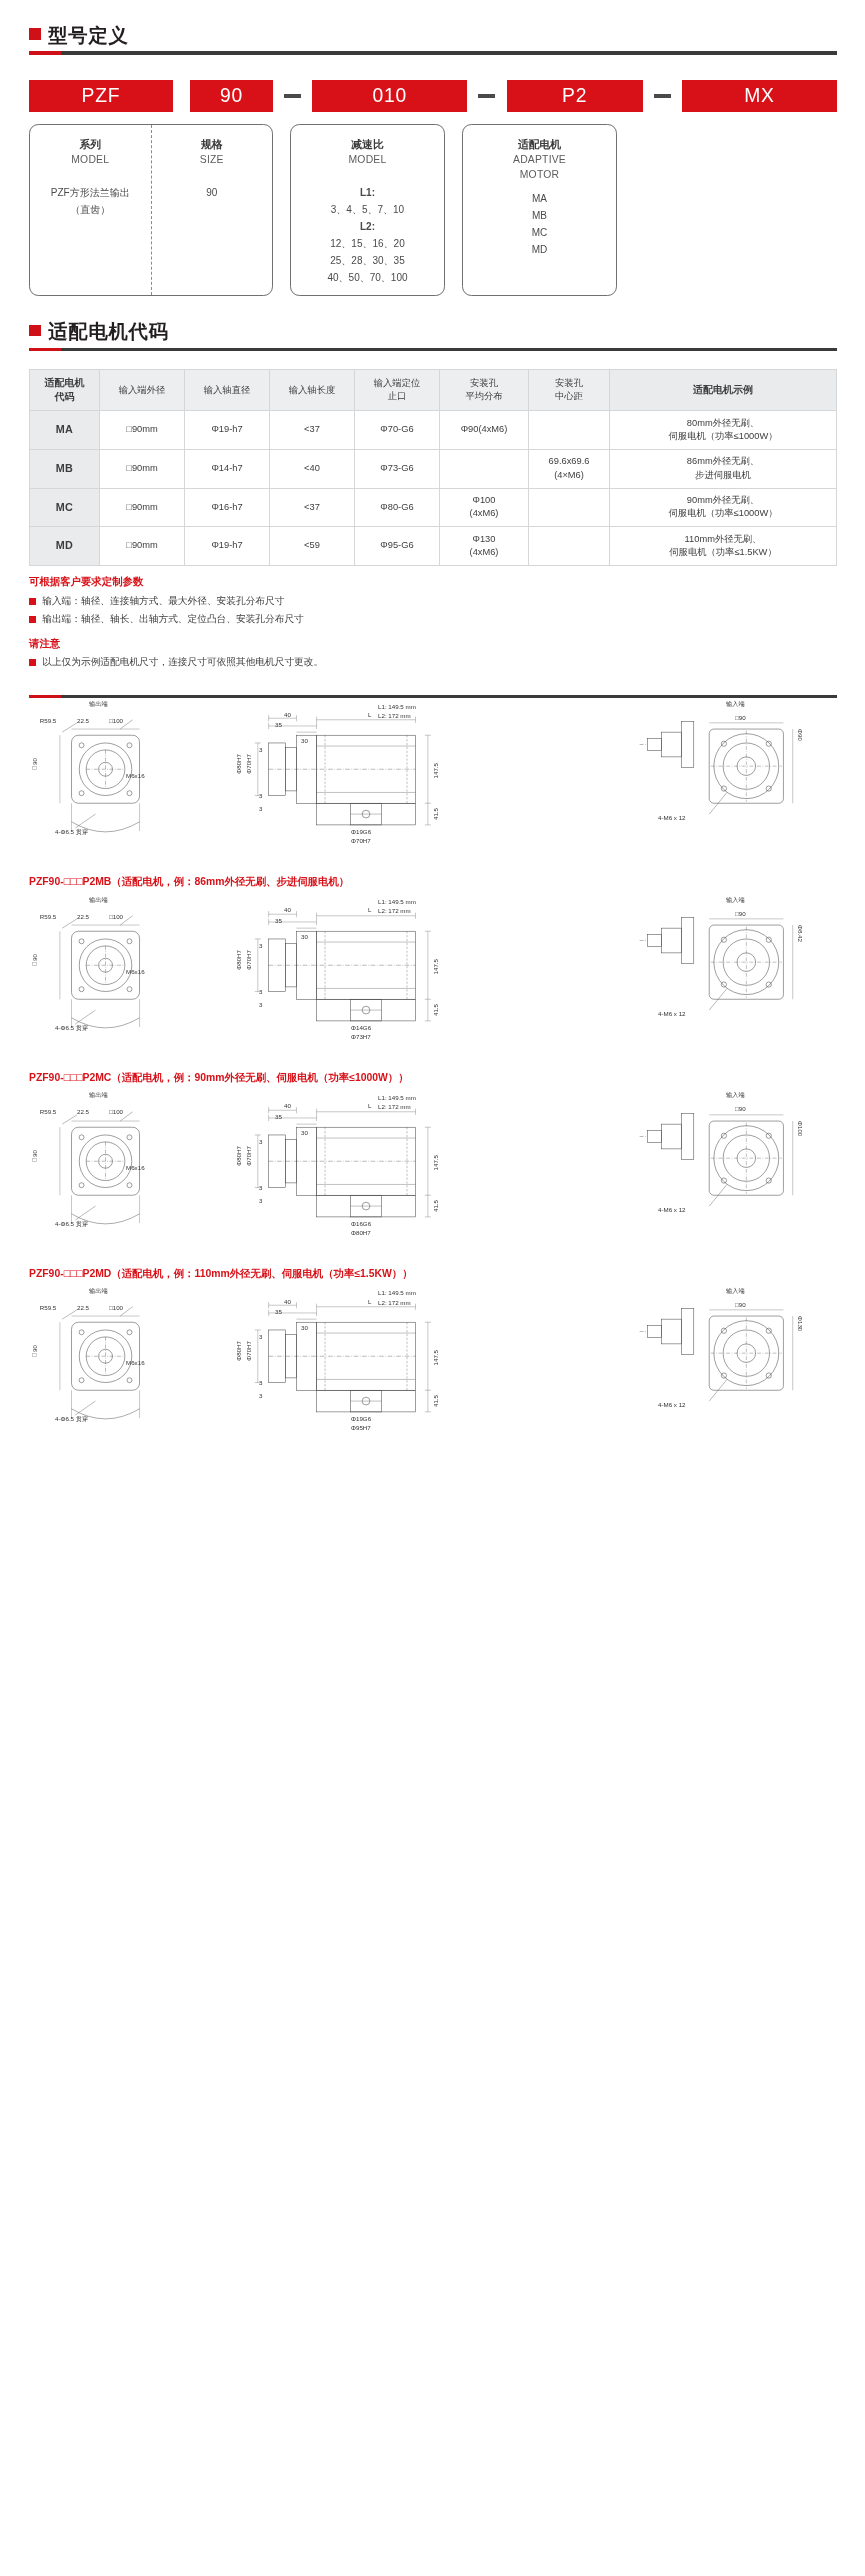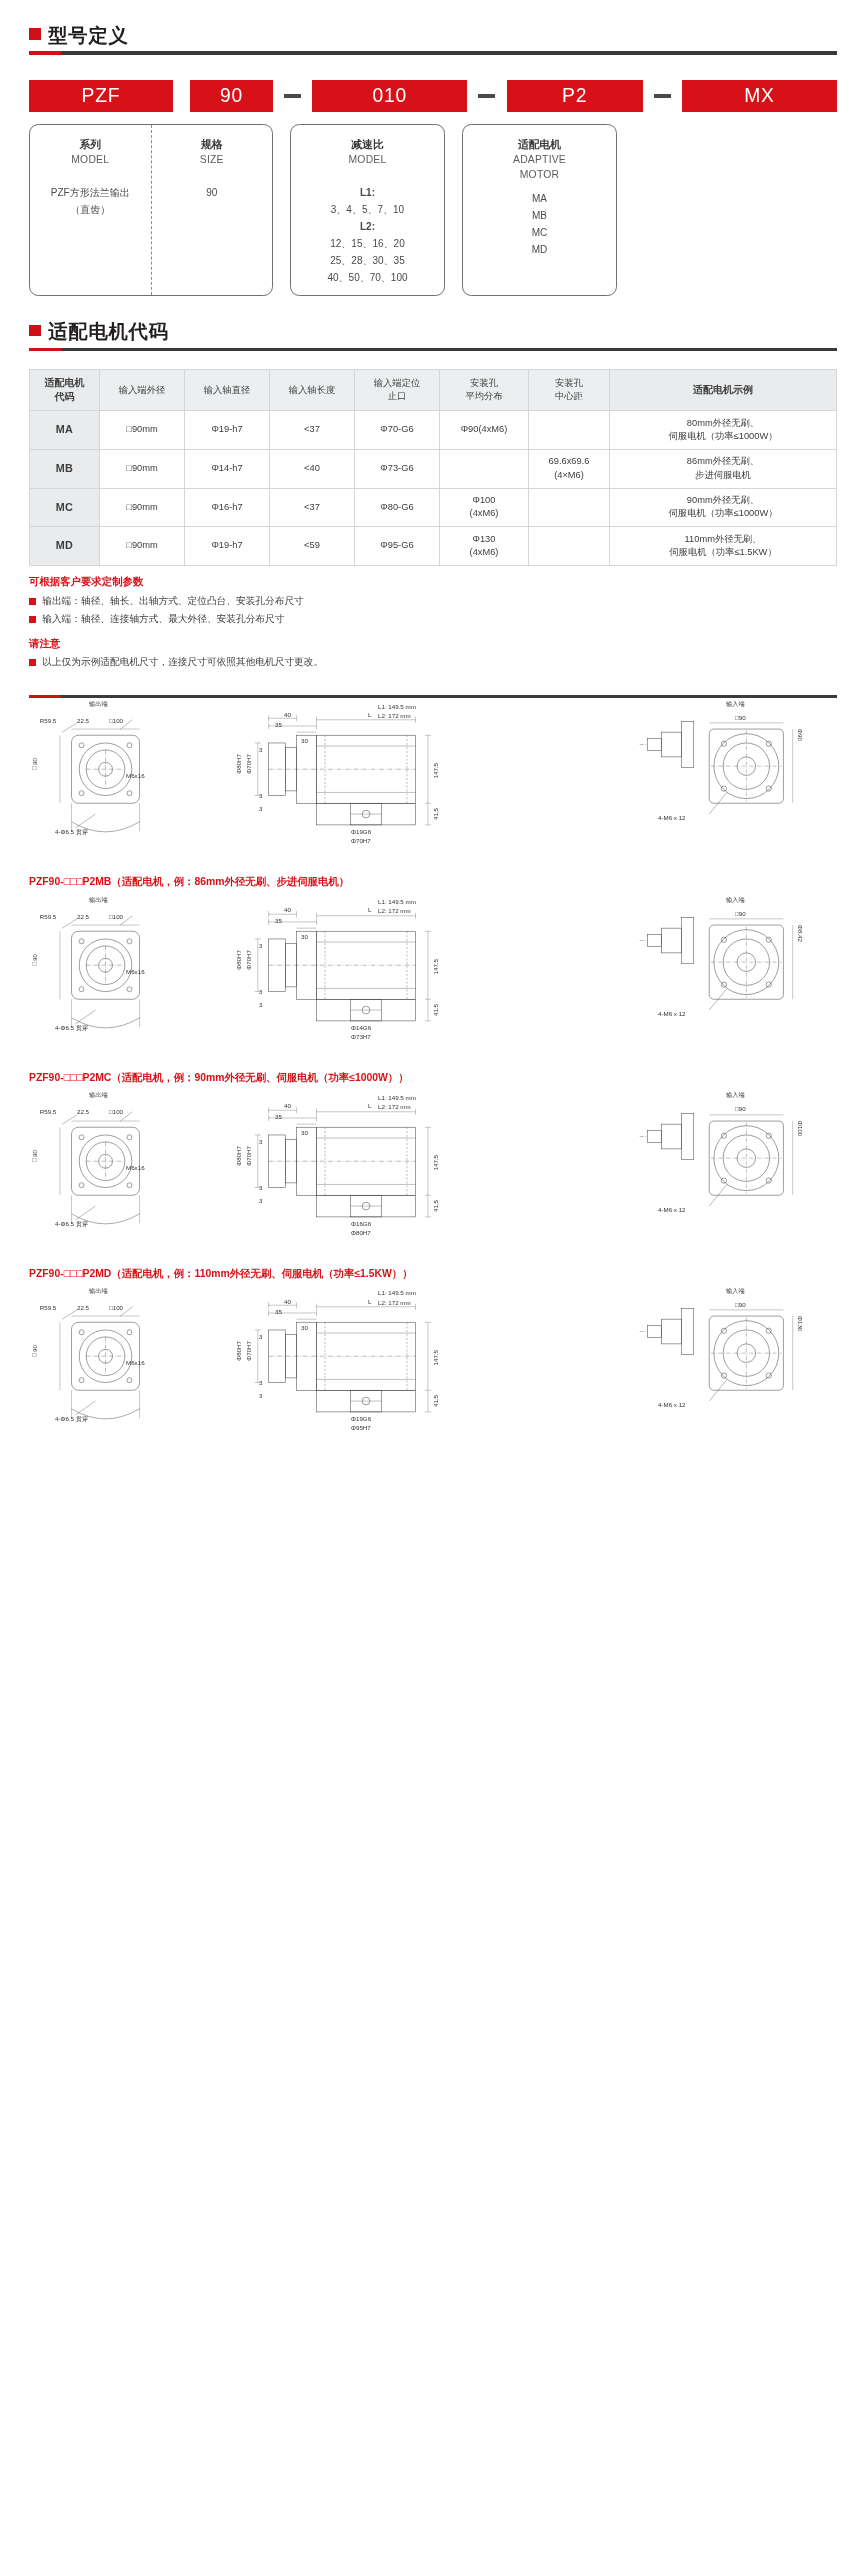--- a/index.html
+++ b/index.html
@@ -235,25 +235,25 @@
         <td></td>
         <td class="ex" style="white-space:pre-line">110mm外径无刷、
 伺服电机（功率≤1.5KW）</td>
       </tr>
     </tbody>
   </table>
 
   <div class="note-red">可根据客户要求定制参数</div>
   <div class="note-line">
     <span class="bullet"></span>
-    <span>输出端：轴径、轴长、出轴方式、定位凸台、安装孔分布尺寸</span>
+    <span>输入端：轴径、连接轴方式、最大外径、安装孔分布尺寸</span>
   </div>
   <div class="note-line">
     <span class="bullet"></span>
-    <span>输入端：轴径、连接轴方式、最大外径、安装孔分布尺寸</span>
+    <span>输出端：轴径、轴长、出轴方式、定位凸台、安装孔分布尺寸</span>
   </div>
   <div class="note-red" style="margin-top:10.8px">请注意</div>
   <div class="note-line">
     <span class="bullet"></span>
     <span>以上仅为示例适配电机尺寸，连接尺寸可依照其他电机尺寸更改。</span>
   </div>
 
   <div class="section-head">
     <div class="rule"></div>
   </div>

